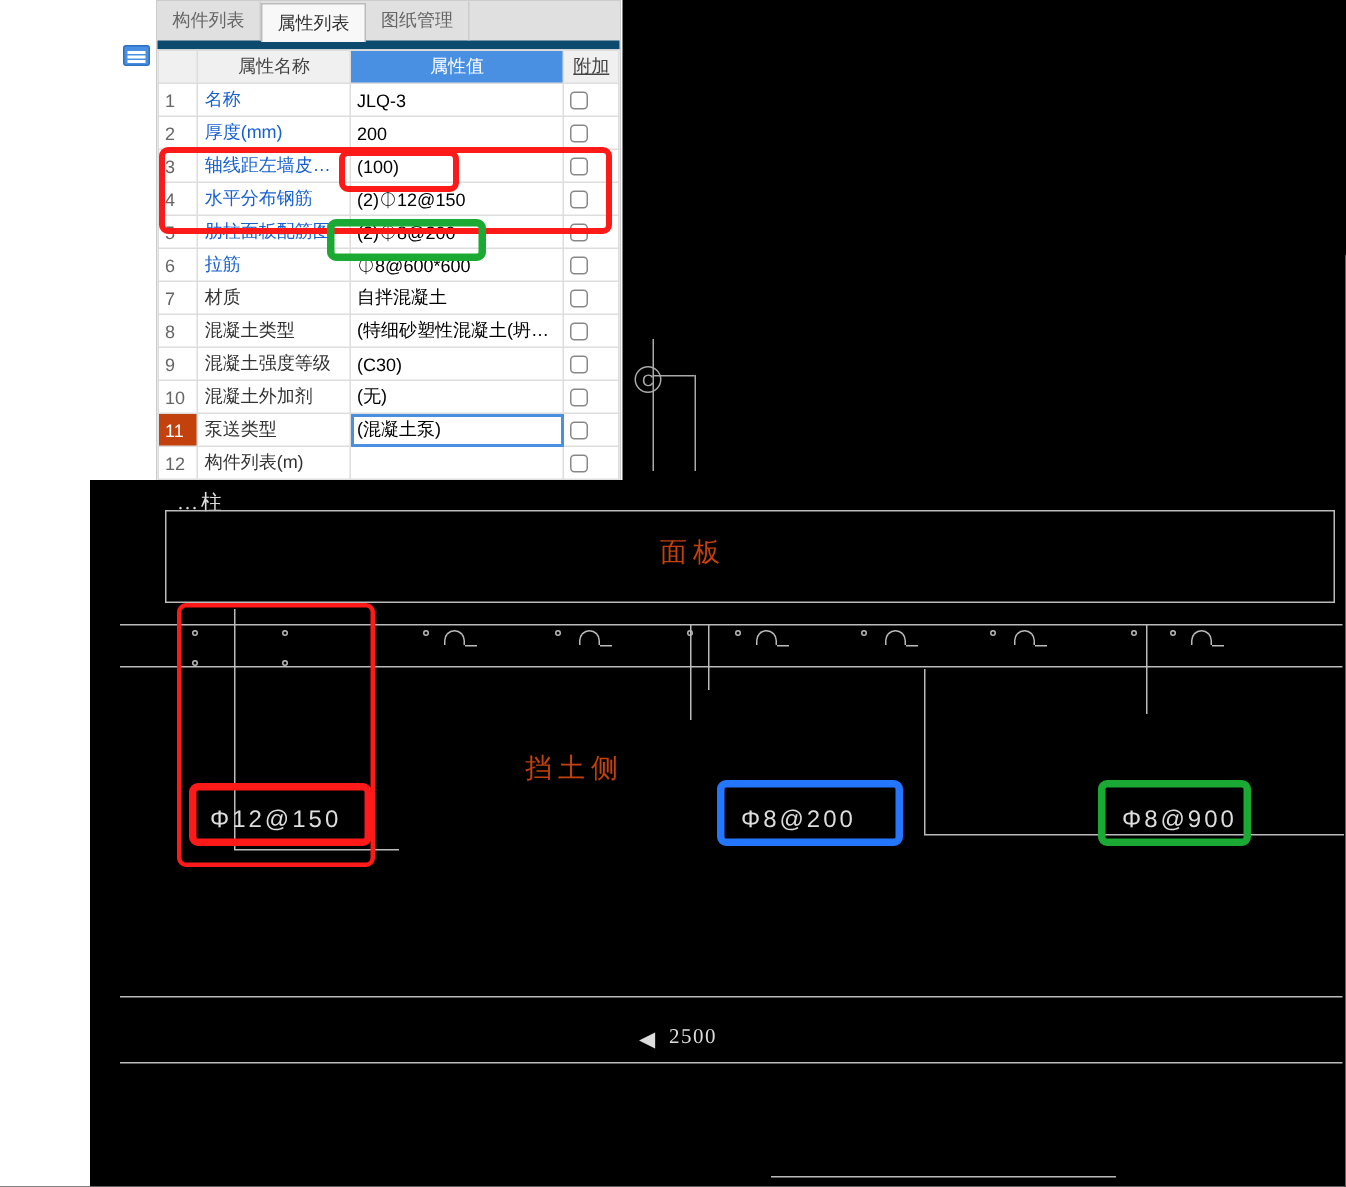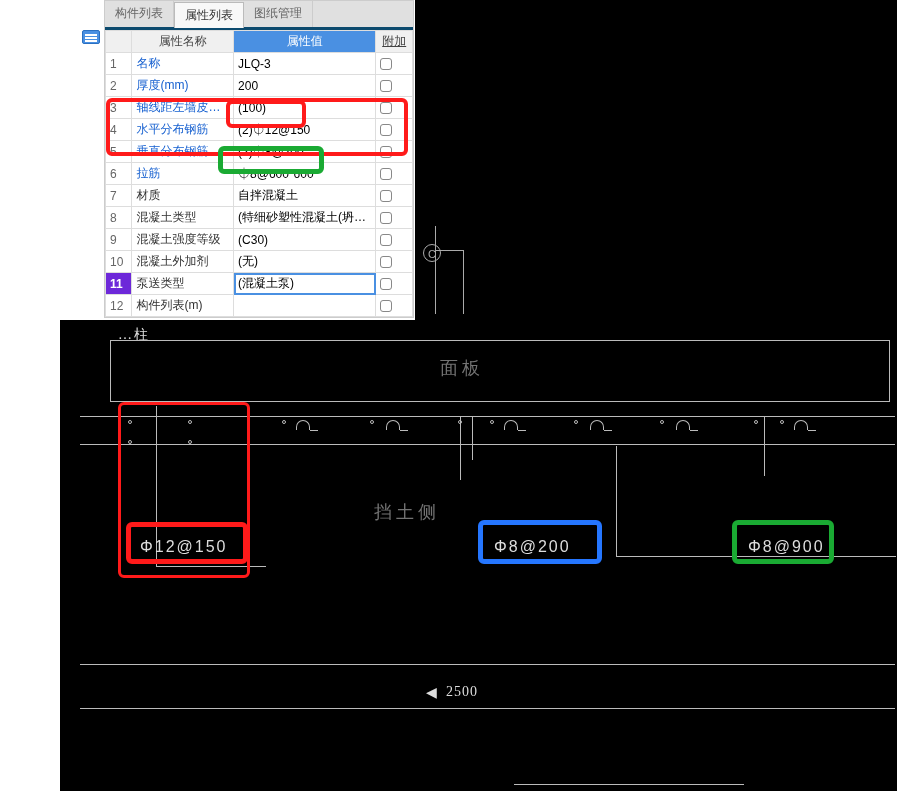--- a/index.html
+++ b/index.html
@@ -36,21 +36,21 @@
       content: "";
       position: absolute;
       left: 2px; top: 3px;
       width: 12px; height: 2px;
       background: #fff;
       box-shadow: 0 3px 0 #fff, 0 6px 0 #fff;
     }
     .tab-bar {
       display: flex;
       background: #e0e0e0;
-      border-bottom: 3px solid #0c4a6e;
+      border-bottom: 6px solid #0c4a6e;
       text-align: right;
     }
     .tab {
       padding: 4px 10px;
       color: #666;
       cursor: pointer;
       border-right: 1px solid #ccc;
     }
     .tab.active {
       background: #f8f8f8;
@@ -82,23 +82,22 @@
       background: #4a90e2;
       color: #fff;
     }
     .col-num { width: 26px; text-align: center; color: #666; }
     .col-name { width: 100px; }
     .col-value { width: 140px; }
     .col-extra { width: 36px; text-align: center; text-decoration: underline; }
     .name-link { color: #1660d0; cursor: pointer; }
     .name-text { color: #333; }
     .row-selected td.col-num {
-      background: #6d28d9;
+      background: #c2410c;
       color: #fff;
-      font-weight: bold;
     }
     .cell-selected {
       outline: 2px solid #4a90e2;
       outline-offset: -2px;
     }
     .checkbox {
       display: inline-block;
       width: 12px; height: 12px;
       border: 1px solid #888;
       border-radius: 3px;
@@ -153,21 +152,21 @@
       overflow: hidden;
       color: #ddd;
       font-family: "Microsoft YaHei", SimSun, serif;
     }
     .d-box {
       position: absolute;
       border: 1px solid #bbb;
     }
     .d-label {
       position: absolute;
-      color: #737373;
+      color: #c2410c;
       font-size: 18px;
       letter-spacing: 4px;
     }
     .d-text {
       position: absolute;
       color: #ddd;
       font-size: 16px;
       letter-spacing: 2px;
     }
     .rebar-tick {
@@ -254,21 +253,21 @@
           <td class="col-extra"><span class="checkbox"></span></td>
         </tr>
         <tr>
           <td class="col-num">4</td>
           <td class="col-name"><span class="name-link">水平分布钢筋</span></td>
           <td class="col-value">(2)⏀12@150</td>
           <td class="col-extra"><span class="checkbox"></span></td>
         </tr>
         <tr>
           <td class="col-num">5</td>
-          <td class="col-name"><span class="name-link">垂直分布钢筋</span></td>
+          <td class="col-name"><span class="name-link">肋柱面板配筋图</span></td>
           <td class="col-value">(2)⏀8@200</td>
           <td class="col-extra"><span class="checkbox"></span></td>
         </tr>
         <tr>
           <td class="col-num">6</td>
           <td class="col-name"><span class="name-link">拉筋</span></td>
           <td class="col-value">⏀8@600*600</td>
           <td class="col-extra"><span class="checkbox"></span></td>
         </tr>
         <tr>
@@ -361,21 +360,21 @@
     <div class="tail" style="left:748px; top:110px;"></div>
 
   <div class="vbar" style="left:96px;  top:86px;  height:160px;"></div>
   <div class="vbar" style="left:400px; top:96px;  height:64px;"></div>
   <div class="vbar" style="left:412px; top:96px;  height:44px;"></div>
   <div class="vbar" style="left:556px; top:126px; height:110px;"></div>
   <div class="vbar" style="left:704px; top:96px;  height:60px;"></div>
   <div class="d-box" style="left:556px; top:236px; width:280px; height:0; border:none; border-top:1px solid #bbb;"></div>
   <div class="d-box" style="left:96px;  top:246px; width:110px; height:0; border:none; border-top:1px solid #bbb;"></div>
 
-  <div class="d-label" style="left:290px; top:180px;margin-left:24px;">挡土侧</div>
+  <div class="d-label" style="left:290px; top:180px;">挡土侧</div>
 
   <div class="d-text phi" style="left:80px;  top:218px;">Φ12@150</div>
   <div class="d-text phi" style="left:434px; top:218px;">Φ8@200</div>
   <div class="d-text phi" style="left:688px; top:218px;">Φ8@900</div>
 
   <div class="d-box" style="left:20px; top:344px; width:815px; height:0; border:none; border-top:1px solid #bbb;"></div>
   <div class="d-box" style="left:20px; top:388px; width:815px; height:0; border:none; border-top:1px solid #bbb;"></div>
 
   <span class="arrow" style="left:366px; top:364px;">◀</span>
   <div class="d-text" style="left:386px; top:364px; font-size:14px; letter-spacing:1px;">2500</div>

